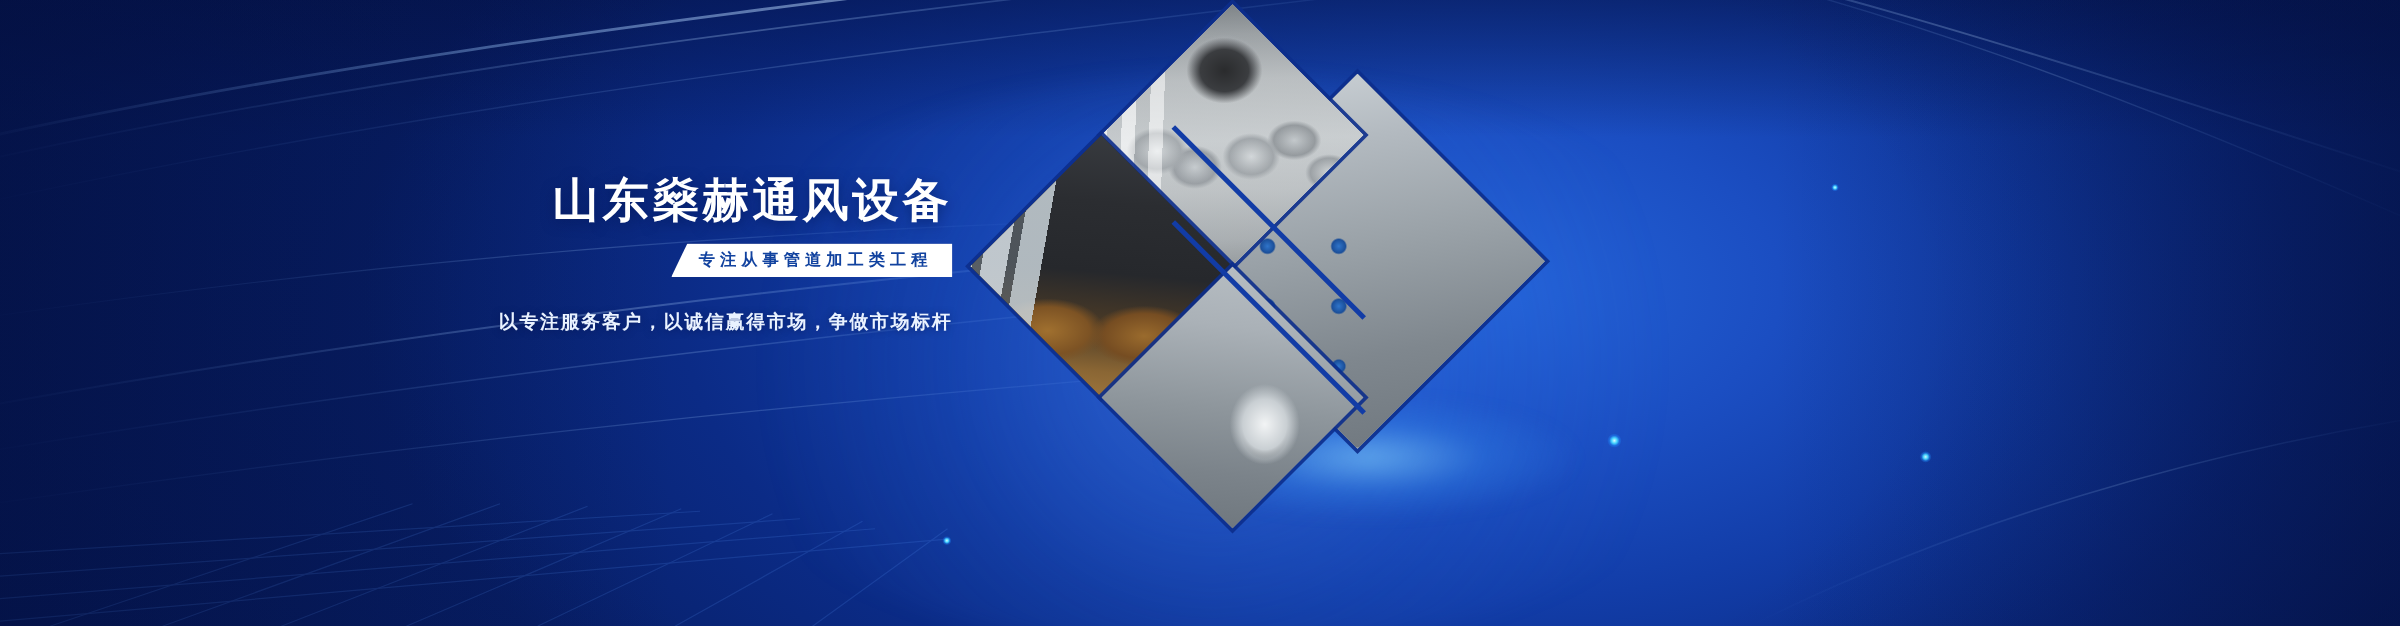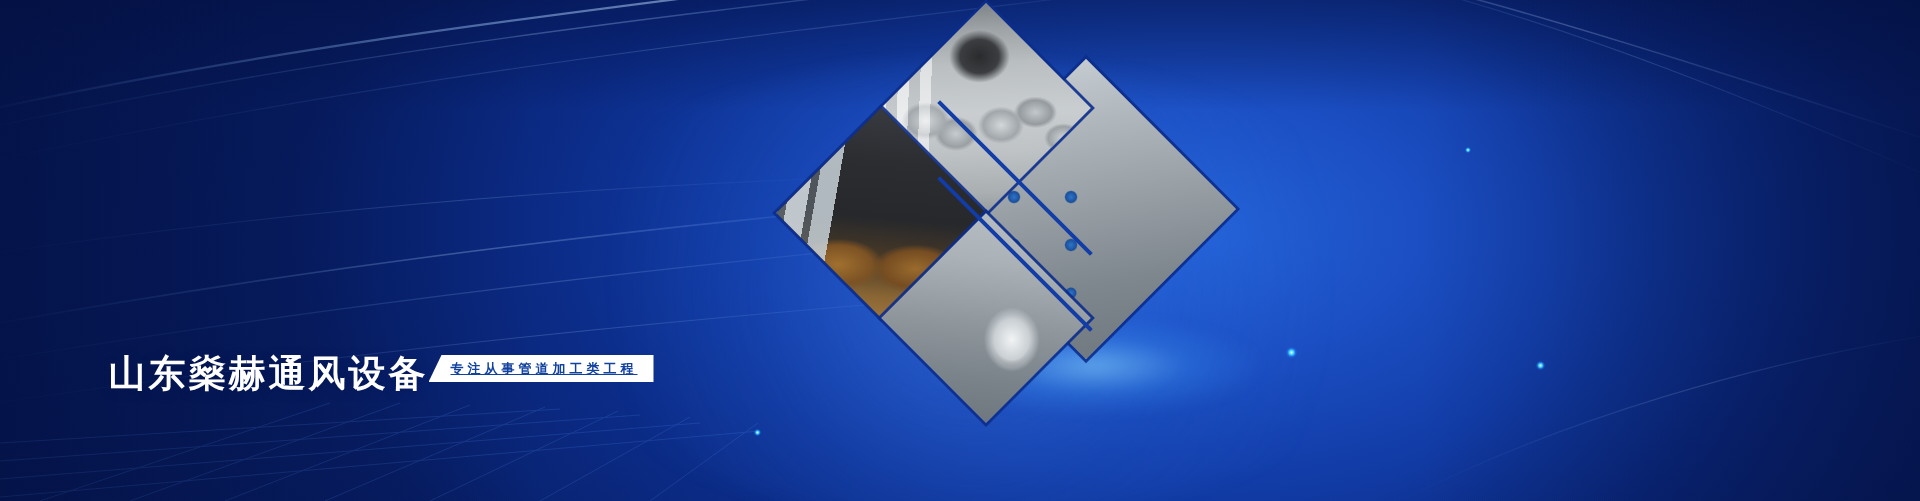--- a/index.html
+++ b/index.html
@@ -48,37 +48,37 @@
   .dot i{display:block;width:100%;height:100%;border-radius:50%;
     background:radial-gradient(circle, #d8fbff 0%, #46d4ff 28%, rgba(30,140,255,.45) 52%, rgba(20,80,200,0) 78%);}
 
   
   .grid{position:absolute;left:0;bottom:0;width:760px;height:190px;opacity:.30;}
   .grid svg{display:block;}
 
   
   .copy{
     position:absolute;left:0;top:0;width:790px;height:408px;
-    display:flex;flex-direction:row;align-items:flex-end;justify-content:center;
+    display:flex;flex-direction:column;align-items:flex-end;justify-content:center;
     padding-right:28px;box-sizing:border-box;
   }
   .title{
     color:#ffffff;font-size:37px;font-weight:700;letter-spacing:3px;line-height:1;
     text-shadow:0 2px 10px rgba(0,20,80,.55);
     margin:0 0 16px 0;white-space:nowrap;
   }
   .badge{
     position:relative;height:27px;display:flex;align-items:center;
     padding:0 16px 0 22px;margin:0 0 26px 0;
     background:#ffffff;
     clip-path:polygon(13px 0, 100% 0, 100% 100%, 0 100%);
     box-shadow:0 2px 10px rgba(0,15,70,.35);
   }
   .badge span{
-    color:#11429f;font-size:13px;font-weight:700;letter-spacing:4px;white-space:nowrap;text-decoration:underline;
+    color:#11429f;font-size:13px;font-weight:700;letter-spacing:4px;white-space:nowrap;
   }
   .headline{
     color:#ffffff;font-size:45px;font-weight:800;letter-spacing:1px;line-height:1;
     margin:0 0 22px 0;white-space:nowrap;
     text-shadow:0 3px 14px rgba(0,18,76,.6);
   }
   .subline{
     color:#e9f2ff;font-size:15px;font-weight:700;letter-spacing:1.5px;white-space:nowrap;
     margin:0;text-shadow:0 1px 6px rgba(0,15,70,.5);
   }
@@ -257,15 +257,16 @@
     <div class="seam" style="left:112px;top:252px;width:216px;height:4px;"></div>
   </div>
 
   <div class="bg-layer vignette"></div>
 
   <div class="copy">
     <h1 class="title">山东燊赫通风设备</h1>
     <div class="badge">
       <span>专注从事管道加工类工程</span>
     </div>
+    <p class="subline">以专注服务客户，以诚信赢得市场，争做市场标杆</p>
   </div>
 
 </div>
 
 </body></html>

